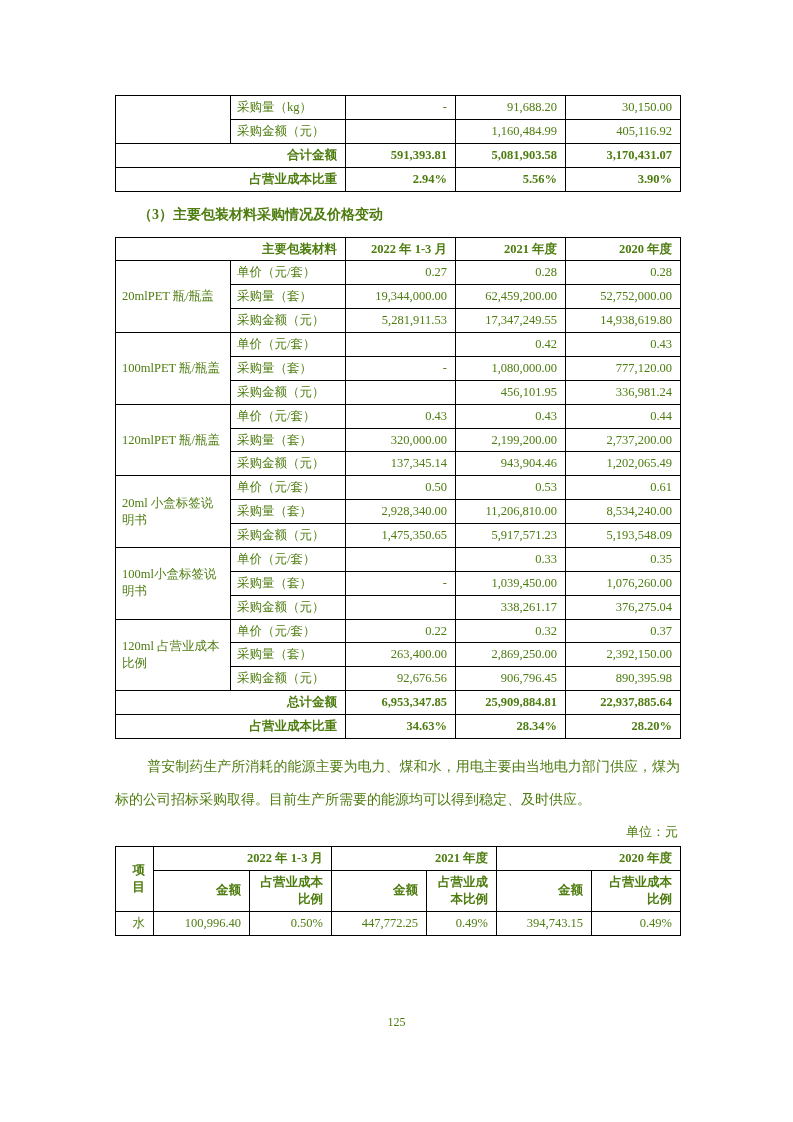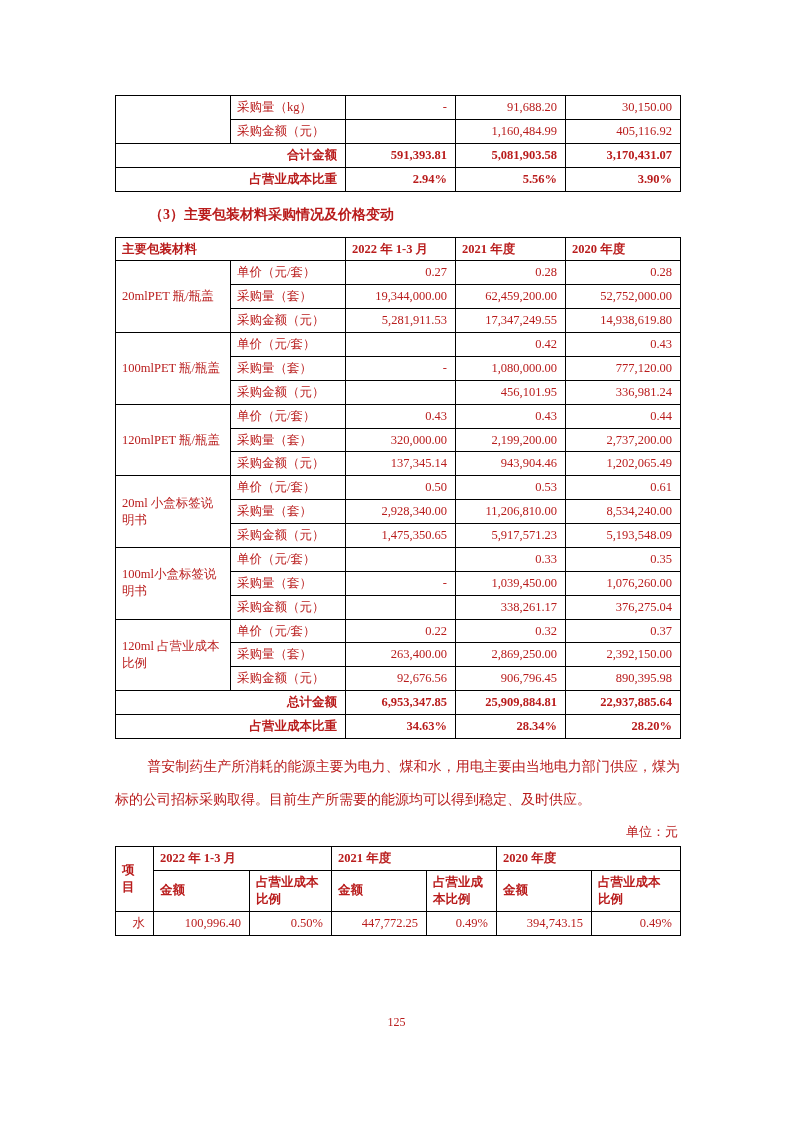--- a/index.html
+++ b/index.html
@@ -2,21 +2,21 @@
 <html><head>
 <meta charset="utf-8">
 <style>
   * { margin: 0; padding: 0; box-sizing: border-box; }
   html, body { background: #ffffff; }
   .page {
     position: relative;
     width: 793px;
     height: 1122px;
     background: #ffffff;
-    color: #b91c1c;
+    color: #4d7c0f;
     font-family: "Liberation Serif", "DejaVu Serif", serif;
     overflow: hidden;
   }
   .content {
     width: 565px;
     margin-left: 115px;
     padding-top: 95px;
   }
   table.tbl {
     border-collapse: collapse;
@@ -30,25 +30,25 @@
     line-height: 1.35;
     vertical-align: middle;
     word-wrap: break-word;
   }
   .top-table td { padding-top: 4px; padding-bottom: 4px; }
   .num { text-align: right; }
   .center { text-align: right; }
   .lbl { text-align: left; }
   .mat { text-align: left; vertical-align: middle; padding-left: 4px; }
   tr.rb { font-weight: bold; }
-  td.hd { font-weight: bold; text-align: left; }
+  td.hd { font-weight: bold; text-align: right; }
   .h3 {
     font-size: 14px;
     font-weight: bold;
-    margin: 12px 0 12px 34px;
+    margin: 12px 0 12px 23px;
     line-height: 1.5;
   }
   .h2 {
     font-size: 14px;
     font-weight: bold;
     margin: 20px 0 0 36px;
     line-height: 1.5;
   }
   .para {
     font-size: 14px;

